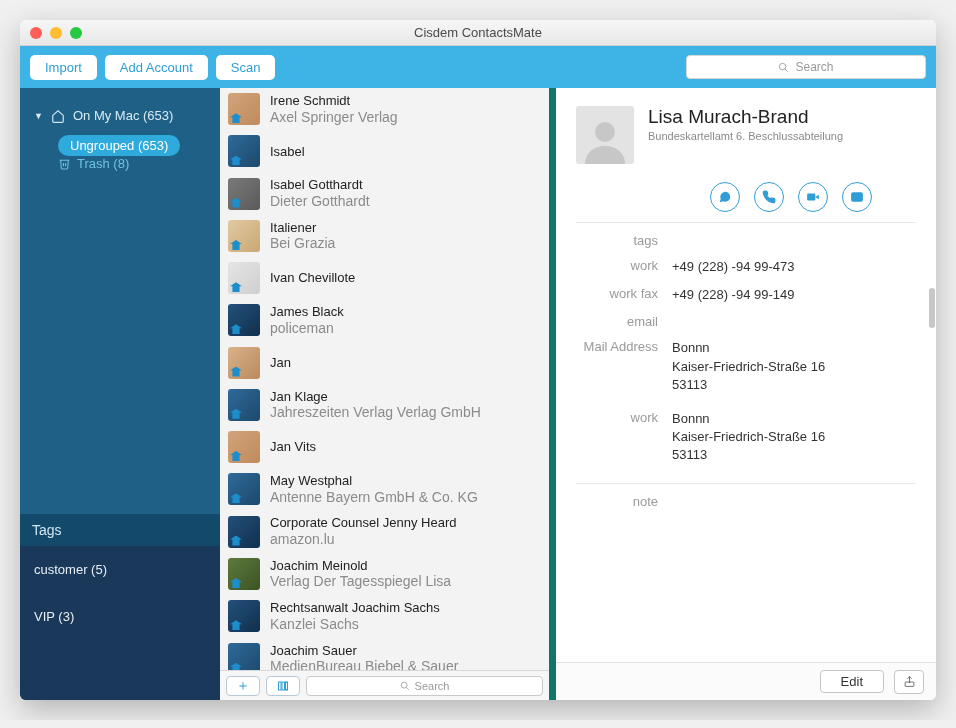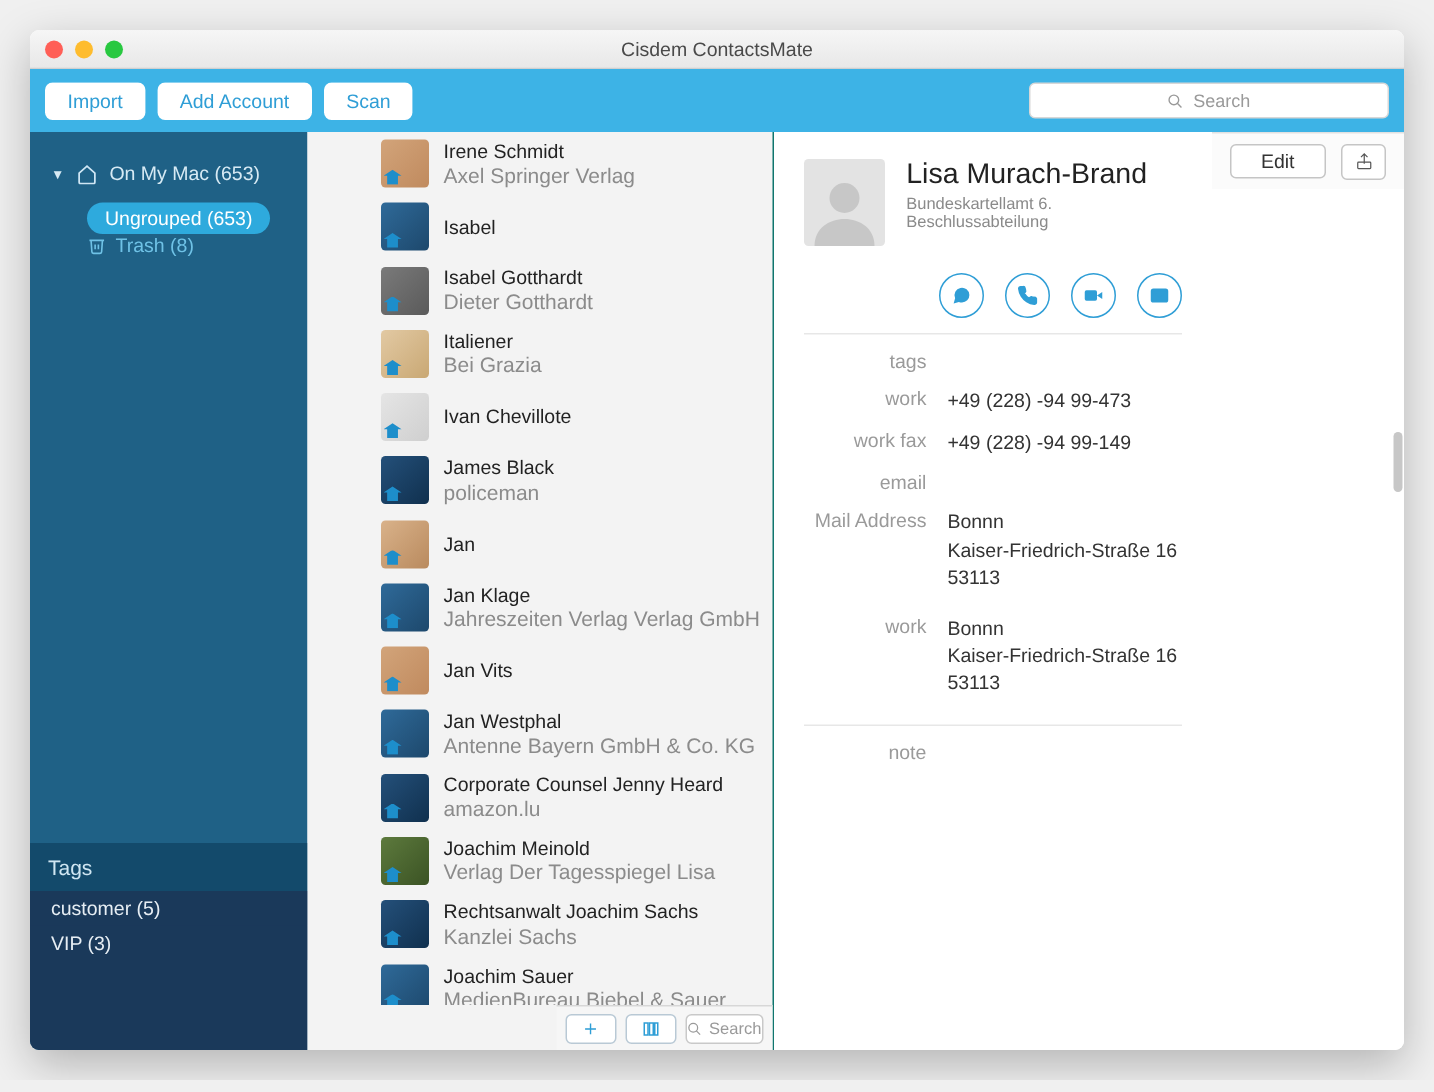--- a/index.html
+++ b/index.html
@@ -16,44 +16,44 @@
 .searchbox { width:240px; height:24px; background:#fff; border-radius:4px; display:flex; align-items:center; justify-content:center; gap:6px; color:#9a9a9a; font-size:12px; border:1px solid #d7d7d7;}
 .body { flex:1; display:flex; min-height:0;}
 .sidebar { width:200px; background:#1f6186; color:#d7eaf4; display:flex; flex-direction:column; font-size:13px;}
 .side-top { padding:14px 10px 10px 10px; }
 .side-row { display:flex; align-items:center; gap:8px; padding:6px 4px; cursor:pointer;}
 .side-row .caret { font-size:9px;}
 .pill { background:#2eaadd; color:#fff; border-radius:12px; padding:3px 12px; display:inline-block; margin-left:28px; cursor:pointer;}
 .trash-row { display:flex; align-items:center; gap:6px; margin-left:28px; margin-top:0; color:#6fc2e6; cursor:pointer;}
 .side-bottom { margin-top:auto; }
 .tags-head { background:#134a6b; padding:8px 12px; font-size:14px; color:#cfe6f2;}
-.tag-item { padding:4px 14px; background:#1a395a; color:#e7eef4; cursor:pointer;}
+.tag-item { padding:16px 14px; background:#1a395a; color:#e7eef4; cursor:pointer;}
 .tag-item + .tag-item { border-top: none; }
 .sidebar .tags-section{ background:#1a395a; padding-bottom:60px;}
-.listcol { width:336px; background:#f3f3f3; border-right:1px solid #0f766e; display:flex; flex-direction:column; min-height:0;align-items:flex-end;}
+.listcol { width:336px; background:#f3f3f3; border-right:7px solid #0f766e; display:flex; flex-direction:column; min-height:0;}
 .list { flex:1; overflow-y:auto; }
 .item { display:flex; gap:10px; padding:5px 8px; align-items:center; cursor:pointer;}
 .avatar { width:32px; height:32px; border-radius:3px; background:#88b8de; position:relative; flex-shrink:0; overflow:hidden;}
 .avatar::after{ content:""; position:absolute; left:2px; bottom:2px; width:12px; height:10px; background:#1d8ecb; clip-path: polygon(50% 0,100% 40%,80% 40%,80% 100%,20% 100%,20% 40%,0 40%);}
 .avatar.p1{background:linear-gradient(135deg,#d2a47a,#c08a5e);} 
 .avatar.p2{background:linear-gradient(135deg,#7a7a7a,#5a5a5a);} 
 .avatar.p3{background:linear-gradient(135deg,#e2c9a3,#c9a874);} 
 .avatar.p4{background:linear-gradient(135deg,#2f6a99,#1d486c);} 
 .avatar.p5{background:linear-gradient(135deg,#e5e5e5,#cfcfcf);} 
 .avatar.p6{background:linear-gradient(135deg,#24507a,#10304e);} 
 .avatar.p7{background:linear-gradient(135deg,#d9b28a,#b98a5e);} 
 .avatar.p8{background:linear-gradient(135deg,#5d7a3d,#3b5324);} 
 .item .txt { display:flex; flex-direction:column; line-height:1.2;}
 .item .nm { font-size:13px; color:#222;}
 .item .sb { font-size:14px; color:#8b8b8b;}
 .listfoot { height:30px; border-top:1px solid #d7d7d7; background:#f6f6f6; display:flex; align-items:center; padding:0 6px; gap:6px;}
 .smallbtn { width:34px; height:20px; border:1px solid #b9c9d5; border-radius:4px; background:#fff; color:#2f9ed6; display:flex; align-items:center; justify-content:center; font-size:14px; cursor:pointer;}
 .smallbtn.cols svg { width:14px; height:12px;}
 .listsearch { flex:1; height:20px; border:1px solid #c9c9c9; border-radius:4px; background:#fff; display:flex; align-items:center; justify-content:center; gap:5px; color:#9a9a9a; font-size:11px;}
-.detail { flex:1; background:#fff; display:flex; flex-direction:row; position:relative; min-height:0;}
+.detail { flex:1; background:#fff; display:flex; flex-direction:column; position:relative; min-height:0;}
 .detail-scroll { flex:1; overflow:auto; padding:18px 20px 6px 20px;}
 .hdr { display:flex; gap:14px; align-items:flex-start;}
 .bigavatar { width:58px; height:58px; background:#e3e3e3; border-radius:3px; display:flex; align-items:flex-end; justify-content:center; overflow:hidden;}
 .bigavatar svg { width:48px; height:48px; fill:#c7c7c7;}
 .name { font-size:19px; color:#222;}
 .org { font-size:11px; color:#8a8a8a; margin-top:2px;}
 .actions { display:flex; gap:14px; justify-content:center; margin:18px 0 10px 90px;}
 .aicon { width:30px; height:30px; border:1px solid #2f9ed6; border-radius:50%; display:flex; align-items:center; justify-content:center; color:#2f9ed6; cursor:pointer;}
 .aicon svg{ width:14px; height:14px; fill:#2f9ed6;}
 .sep { border:none; border-top:1px solid #e7e7e7; margin:4px 0 10px 0;}
@@ -185,21 +185,21 @@
           </div>
           <div class="item">
             <div class="avatar p1"></div>
             <div class="txt">
               <div class="nm">Jan Vits</div>
             </div>
           </div>
           <div class="item">
             <div class="avatar p4"></div>
             <div class="txt">
-              <div class="nm">Jan Westphal</div>
+              <div class="nm">May Westphal</div>
               <div class="sb">Antenne Bayern GmbH &amp; Co. KG</div>
             </div>
           </div>
           <div class="item">
             <div class="avatar p6"></div>
             <div class="txt">
               <div class="nm">Corporate Counsel Jenny Heard</div>
               <div class="sb">amazon.lu</div>
             </div>
           </div>

